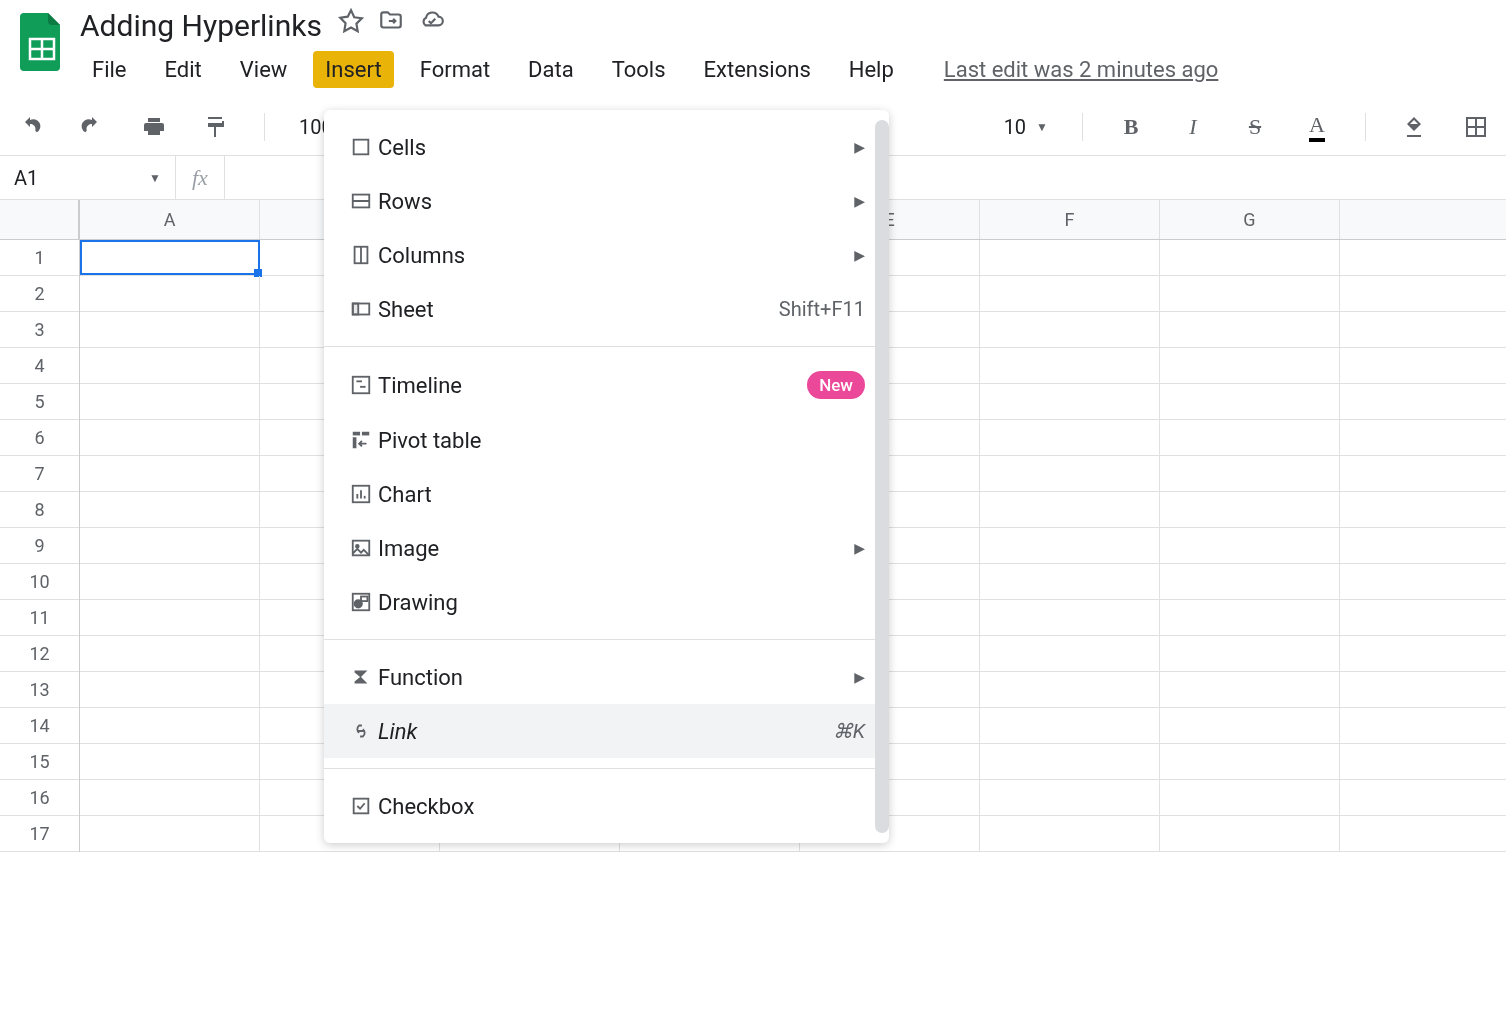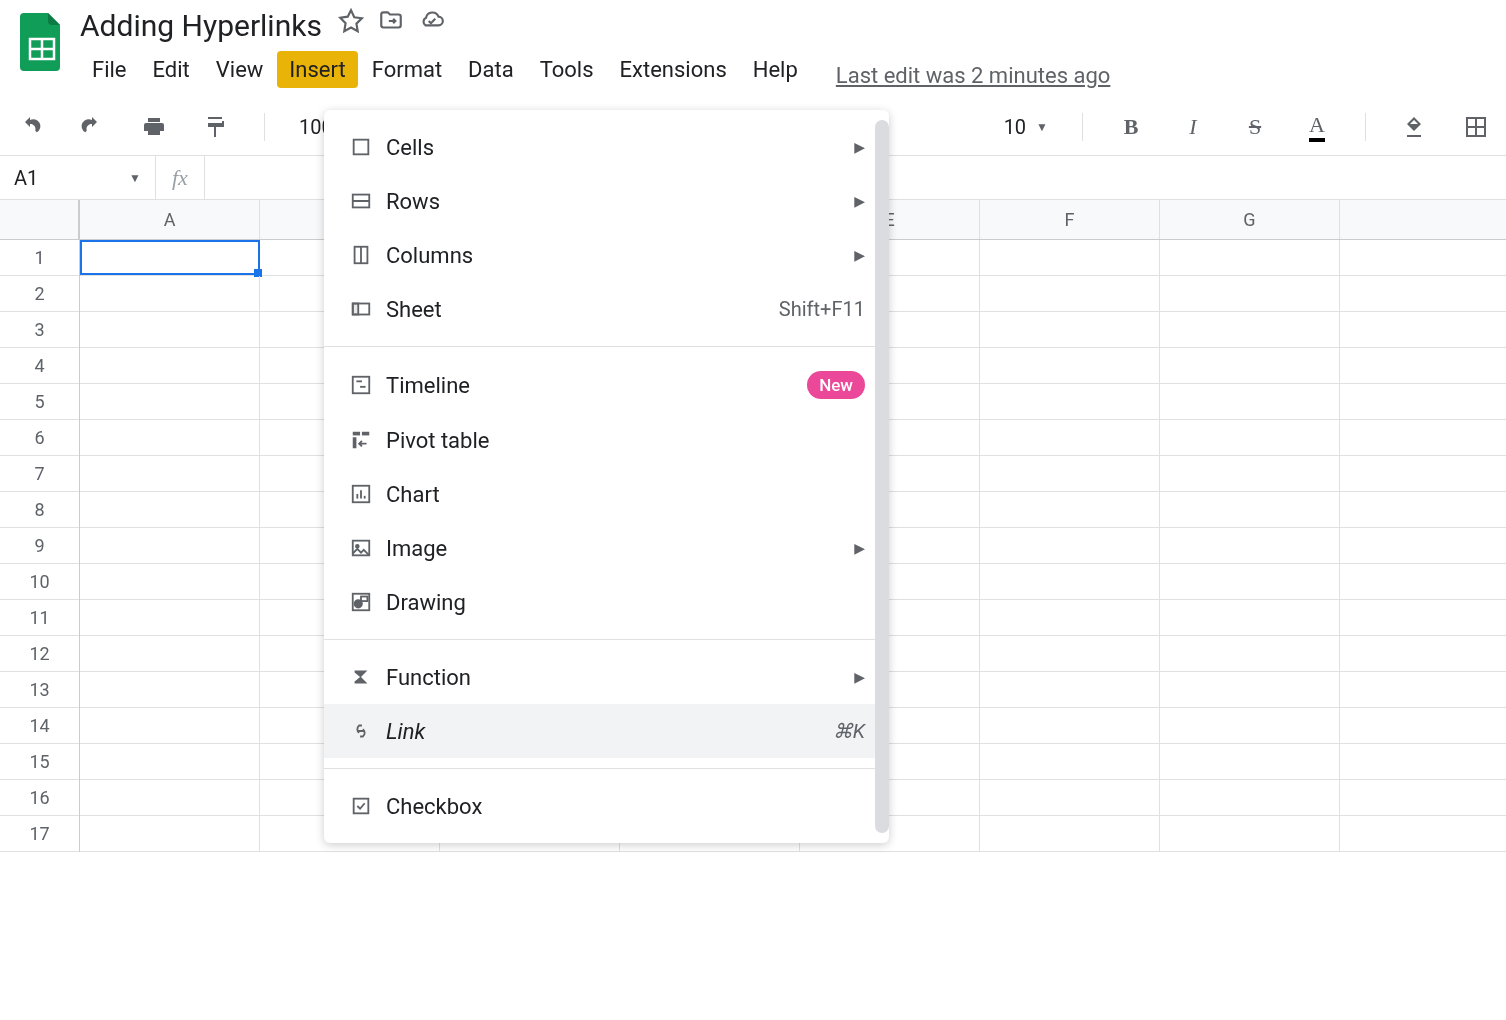--- a/index.html
+++ b/index.html
@@ -6,55 +6,55 @@
 body { font-family: "Google Sans", Roboto, Arial, sans-serif; background: #fff; color: #202124; overflow: hidden; }
 
 .header { display: flex; align-items: flex-start; padding: 8px 16px 0 16px; }
 .logo { width: 52px; height: 68px; display: flex; align-items: center; justify-content: center; margin-right: 12px; }
 .title-area { flex: 1; }
 .title-row { display: flex; align-items: flex-start; gap: 16px; margin-bottom: 8px; }
 .doc-title { font-size: 30px; font-weight: 400; color: #202124; }
 .title-icons { display: flex; gap: 16px; align-items: center; }
 .title-icon { width: 24px; height: 24px; color: #5f6368; cursor: pointer; }
 
-.menubar { display: flex; align-items: flex-end; gap: 2px; }
+.menubar { display: flex; align-items: center; gap: 14px; }
 .menu-item { padding: 6px 12px; font-size: 22px; color: #202124; cursor: pointer; border-radius: 4px; }
 .menu-item.active { background: #eab308; }
 .last-edit { margin-left: 24px; font-size: 22px; color: #5f6368; text-decoration: underline; cursor: pointer; }
 
 .toolbar { display: flex; align-items: center; padding: 8px 16px; border-bottom: 1px solid #e0e0e0; gap: 34px; height: 58px; margin-top: 10px; }
 .tb-btn { width: 28px; height: 28px; display: flex; align-items: center; justify-content: center; color: #5f6368; cursor: pointer; }
 .tb-sep { width: 1px; height: 28px; background: #e0e0e0; }
 .zoom { font-size: 20px; color: #202124; }
 .font-size-box { display: flex; align-items: center; gap: 10px; }
 .font-size-val { font-size: 20px; }
 .dropdown-arrow { font-size: 12px; color: #5f6368; }
 
 .formula-bar { display: flex; align-items: center; border-bottom: 1px solid #e0e0e0; height: 44px; }
-.cell-ref { display: flex; align-items: center; padding: 0 14px; width: 156px; border-right: 1px solid #e0e0e0; height: 100%; justify-content: space-between; }
+.cell-ref { display: flex; align-items: center; padding: 0 14px; width: 176px; border-right: 1px solid #e0e0e0; height: 100%; justify-content: space-between; }
 .cell-ref-text { font-size: 20px; }
 .fx-label { font-style: italic; color: #9aa0a6; font-size: 22px; padding: 0 16px; border-right: 1px solid #e0e0e0; height: 100%; display: flex; align-items: center; font-family: serif; }
 .formula-input { flex: 1; height: 100%; border: none; outline: none; padding: 0 10px; font-size: 18px; }
 
 .grid-area { position: relative; display: flex; }
 .row-headers { width: 80px; border-right: 1px solid #ccc; }
 .corner { height: 40px; background: #f8f9fa; border-bottom: 1px solid #ccc; border-right: 1px solid #ccc; }
 .row-hdr { height: 36px; display: flex; align-items: center; justify-content: center; font-size: 18px; color: #5f6368; background: #fff; border-bottom: 1px solid #e0e0e0; }
 .cols-rows { flex: 1; }
 .col-headers { display: flex; height: 40px; background: #f8f9fa; border-bottom: 1px solid #ccc; }
 .col-hdr { width: 180px; display: flex; align-items: center; justify-content: center; font-size: 18px; color: #5f6368; border-right: 1px solid #e0e0e0; }
 .data-rows { }
 .data-row { display: flex; height: 36px; border-bottom: 1px solid #e0e0e0; }
 .cell { width: 180px; border-right: 1px solid #e0e0e0; position: relative; }
 .cell.selected { border: 2px solid #1a73e8; }
 .cell.selected::after { content: ''; position: absolute; right: -4px; bottom: -4px; width: 8px; height: 8px; background: #1a73e8; }
 
 .dropdown-menu { position: absolute; top: 110px; left: 324px; width: 565px; background: #fff; border-radius: 6px; box-shadow: 0 2px 10px rgba(0,0,0,0.2); padding: 10px 0; z-index: 100; max-height: 790px; overflow: hidden; }
 .dropdown-scroll { position: absolute; right: 0; top: 10px; bottom: 10px; width: 14px; background: #dadce0; border-radius: 7px; }
-.menu-row { display: flex; align-items: center; padding: 14px 24px; cursor: pointer; gap: 12px; font-size: 22px; }
+.menu-row { display: flex; align-items: center; padding: 14px 24px; cursor: pointer; gap: 4px; font-size: 22px; }
 .menu-row:hover, .menu-row.hover { background: #f1f3f4; font-style: italic; }
 .menu-icon { width: 26px; height: 26px; display: flex; align-items: center; justify-content: center; color: #5f6368; flex-shrink: 0; }
 .menu-label { flex: 1; color: #202124; }
 .menu-shortcut { color: #5f6368; font-size: 20px; }
 .menu-arrow { color: #5f6368; font-size: 14px; }
 .menu-divider { height: 1px; background: #e0e0e0; margin: 10px 0; }
 .badge-new { background: #ec4899; color: #fff; font-size: 17px; font-weight: 500; padding: 4px 12px; border-radius: 14px; }
 
 svg { display: block; }
 </style>

